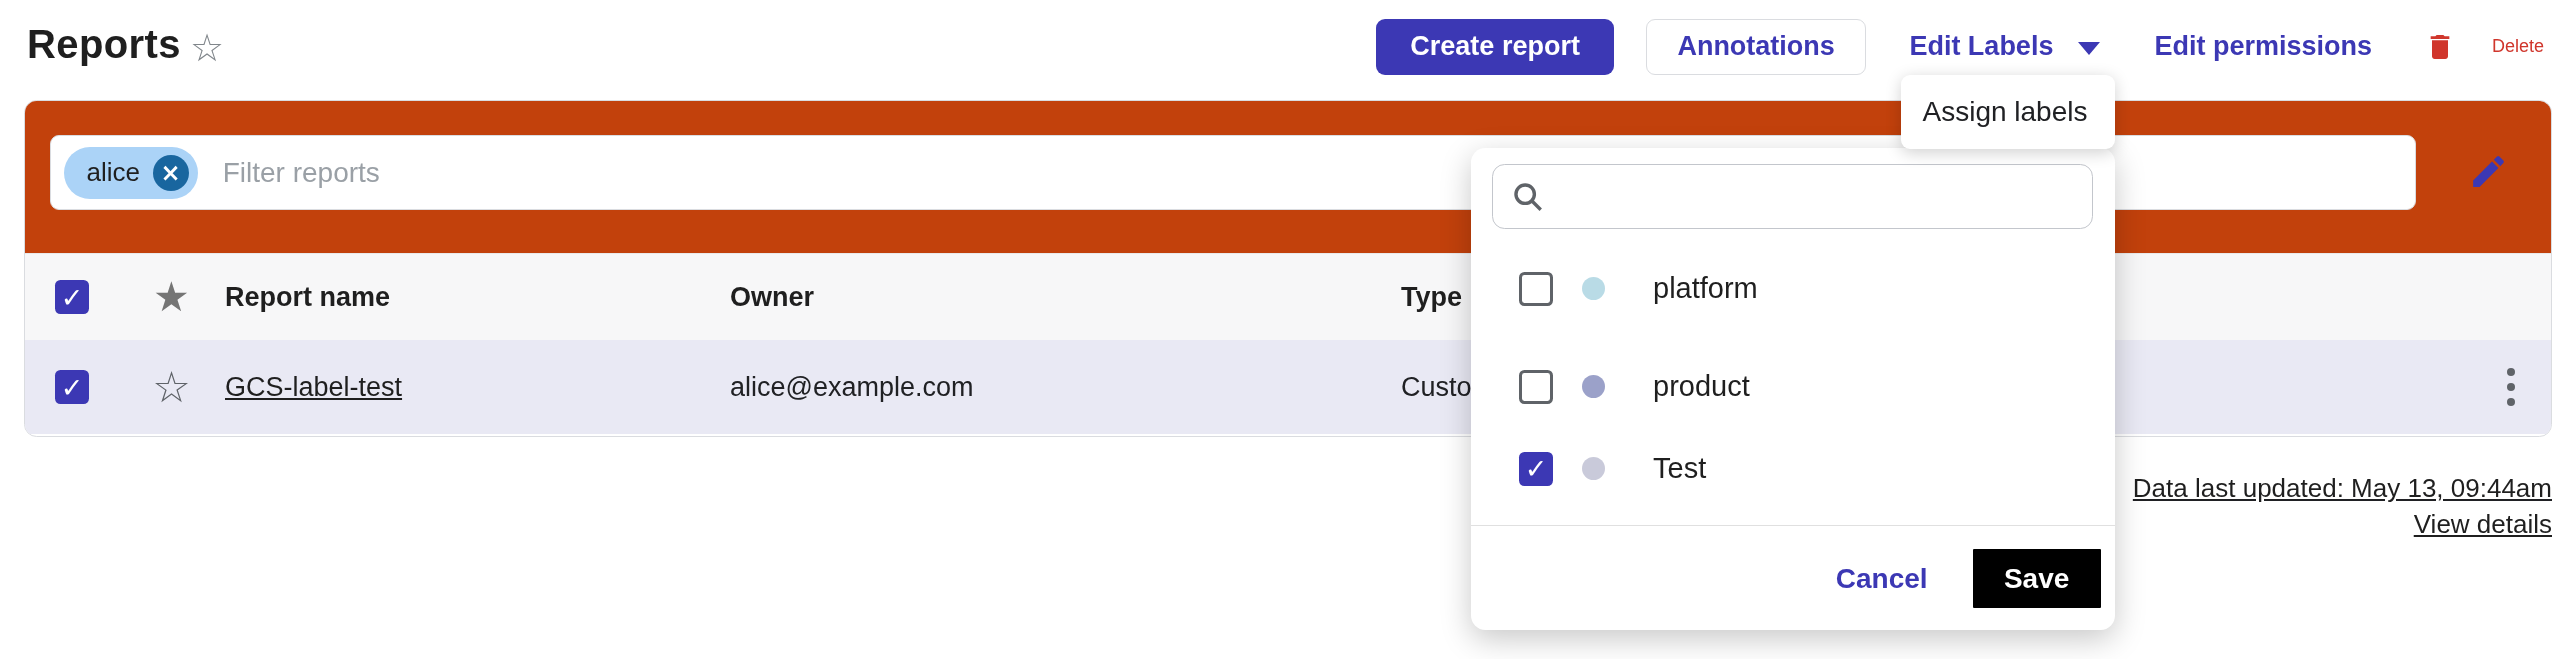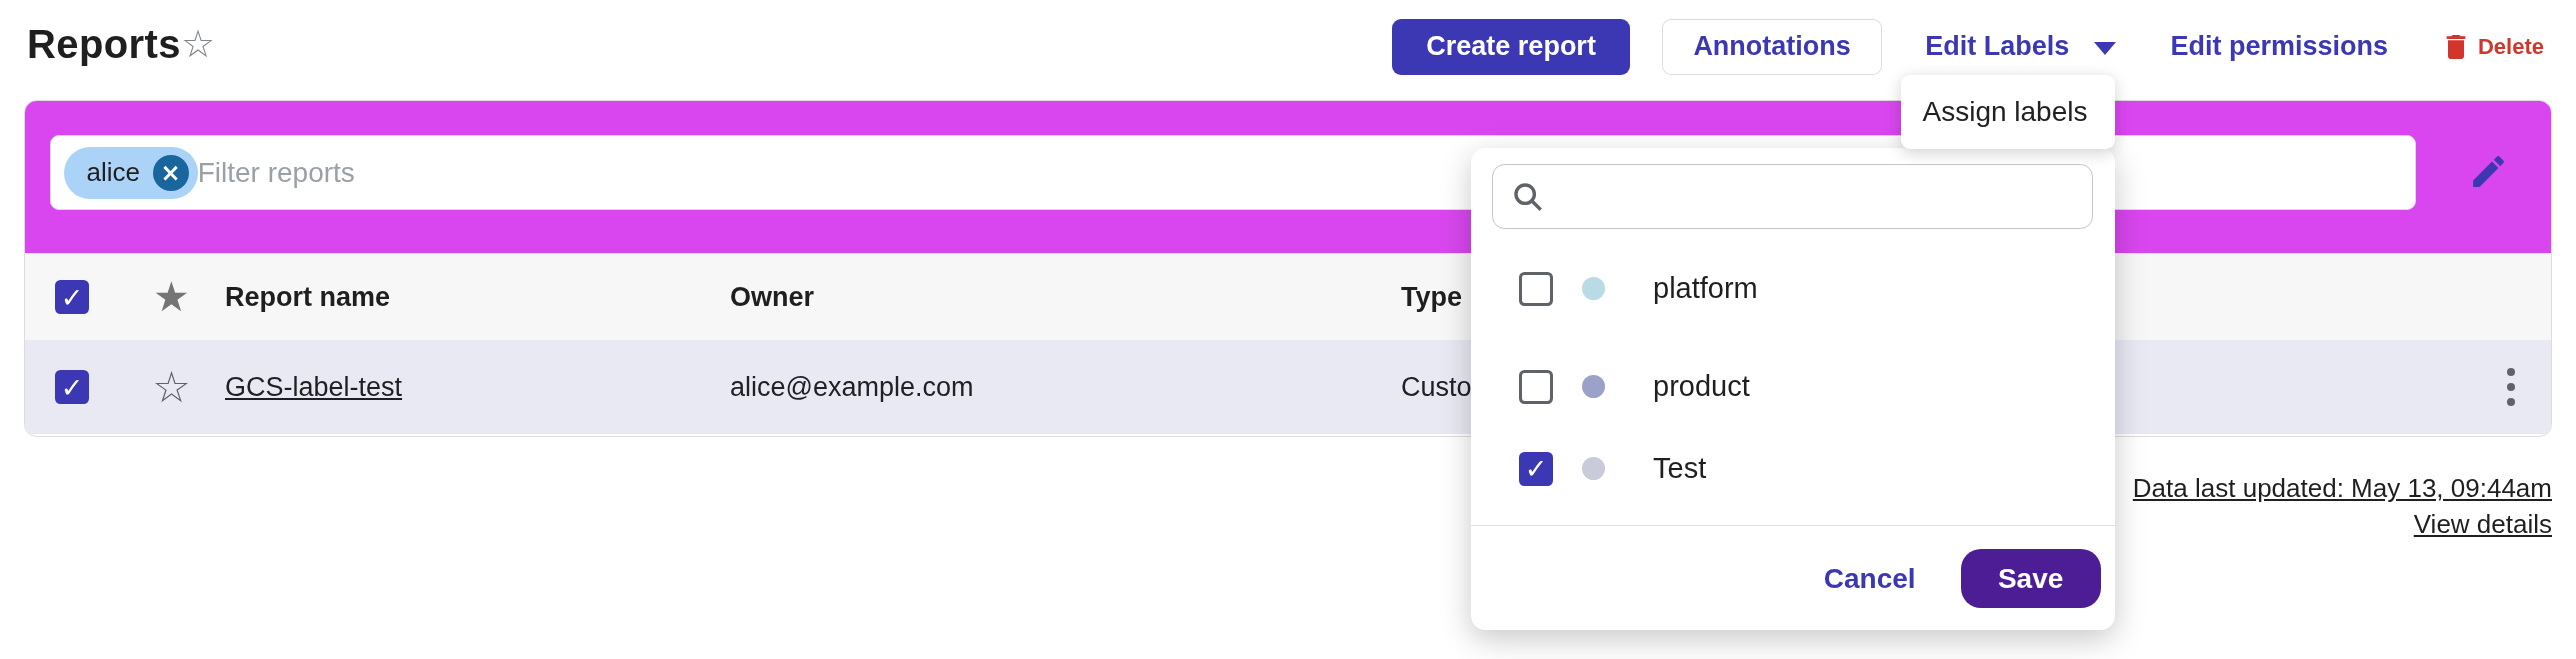--- a/index.html
+++ b/index.html
@@ -1,44 +1,44 @@
 <!DOCTYPE html>
 <html style="font-size:14.4px"><head>
 <meta charset="utf-8">
 <style>
   * { margin:0; padding:0; box-sizing:border-box; }
   html,body { background:#ffffff; }
   body { font-family:"Liberation Sans", sans-serif; color:#202124; }
   #app { position:relative; width:2576px; height:659px; background:#fff; overflow:hidden; }
 
   
-  .page-title-wrap { position:absolute; left:27px; top:21.5px; display:flex; align-items:center; gap:0; }
+  .page-title-wrap { position:absolute; left:27px; top:21.5px; display:flex; align-items:flex-end; gap:9px; }
   .page-title { font-size:40px; font-weight:bold; letter-spacing:0.4px; color:#1f1f1f; }
   .title-star { font-family:"DejaVu Sans", sans-serif; font-size:38px; color:#80868b; line-height:1; }
 
   .toolbar { position:absolute; top:18px; right:32px; height:57px; display:flex; align-items:center;margin-left:37px; }
   .btn { display:flex; align-items:center; justify-content:center; height:56px; font-size:27px; font-weight:bold; border-radius:9px; cursor:pointer; white-space:nowrap; }
   .btn-primary { background:#3c38b4; color:#fff; padding:0 34px; margin-right:32px; }
   .btn-outline { background:#fff; color:#3c38b4; border:1.8px solid #dadce0; padding:0 30.5px; margin-right:43px; }
   .btn-text { color:#3c38b4; font-size:27px; font-weight:bold; display:flex; align-items:center; cursor:pointer; }
   .edit-labels { margin-right:54px; }
   .caret-down { width:0; height:0; border-left:11.7px solid transparent; border-right:11.7px solid transparent; border-top:13.5px solid #3c38b4; margin-left:25px; margin-top:3.6px; }
   .edit-permissions { margin-right:52px; }
-  .delete-btn { color:#d0362c; font-size:22px; font-weight:bold; display:flex; align-items:center; gap:6px; cursor:pointer; }
+  .delete-btn { color:#d0362c; font-size:18px; font-weight:normal; display:flex; align-items:center; gap:36px; cursor:pointer; }
   .trash-icon svg { width:32px; height:36px; fill:#d0362c; display:block; }
 
   
   .card { position:absolute; left:24px; top:100px; width:2528px; height:337px; background:#fff; border:1.8px solid #dadce0; border-radius:12.6px; overflow:hidden; }
 
-  .filter-row { position:absolute; left:0; top:0; width:100%; height:152px; background:#d946ef; }
+  .filter-row { position:absolute; left:0; top:0; width:100%; height:152px; background:#c2410c; }
   .filter-input { position:absolute; left:25px; top:34px; width:2366px; height:75px; border:1.8px solid #dadce0; border-radius:9px; background:#fff; display:flex; align-items:center; padding-left:12.6px; }
   .chip { display:flex; align-items:center; background:#abd3f7; border-radius:27px; height:52px; padding:0 9px 0 23px; gap:12.6px; }
   .chip-label { font-size:26px; color:#1f1f1f; }
   .chip-close { width:36px; height:36px; border-radius:50%; background:#19669f; color:#fff; display:flex; align-items:center; justify-content:center; font-size:24px; font-weight:bold; cursor:pointer; font-family:"DejaVu Sans", sans-serif; }
-  .filter-placeholder { font-size:28px; color:#9aa0a6; }
+  .filter-placeholder { font-size:28px; color:#9aa0a6; margin-left:25px; }
   .pencil-btn { position:absolute; left:2436px; top:43px; width:54px; height:54px; display:flex; align-items:center; justify-content:center; cursor:pointer; }
   .pencil-btn svg { width:41px; height:41px; fill:#3c38b4; }
 
   .thead { position:absolute; left:0; top:152px; width:100%; height:88px; background:#f7f7f8; border-top:1.8px solid #e9e9ea; border-bottom:1.8px solid #dcdce0; }
   .trow { position:absolute; left:0; top:239px; width:100%; height:94px; background:#e9e9f4; }
 
   .cell { position:absolute; top:0; height:100%; display:flex; align-items:center; font-size:27px; }
   .cell-check { left:30px; } .cell-star { left:115px; width:63px; justify-content:center; }
   .cell-name { left:200px; } .cell-owner { left:705px; } .cell-type { left:1376px; }
   .cell-kebab { left:2454px; width:63px; justify-content:center; }
@@ -67,21 +67,21 @@
   .panel-search input { border:none; outline:none; flex:1; height:100%; font-size:27px; font-family:"Liberation Sans", sans-serif; background:transparent; }
 
   .label-option { position:absolute; left:0; width:100%; height:75px; display:flex; align-items:center; padding-left:48px; cursor:pointer; }
   .label-option .dot { width:23px; height:23px; border-radius:50%; margin:0 23px 0 29px; flex:none; }
   .label-option .opt-text { font-size:29px; color:#1f1f1f;margin-left:25px; }
   .opt-0 { top:103px; } .opt-1 { top:201px; } .opt-2 { top:283px; }
 
   .panel-divider { position:absolute; left:0; top:377px; width:100%; height:0; border-top:1.8px solid #e0e0e0; }
   .panel-footer { position:absolute; left:0; top:379px; width:100%; height:103px; display:flex; align-items:center; justify-content:flex-end; padding-right:14.4px; gap:45px; }
   .cancel-btn { color:#3c38b4; font-size:28px; font-weight:bold; cursor:pointer; }
-  .save-btn { background:#4c1d95; color:#fff; font-size:28px; font-weight:bold; border-radius:20px; width:140px; height:59px; display:flex; align-items:center; justify-content:center; cursor:pointer; }
+  .save-btn { background:#000000; color:#fff; font-size:28px; font-weight:bold; border-radius:1px; width:128px; height:59px; display:flex; align-items:center; justify-content:center; cursor:pointer; }
 
   
   .status-area { position:absolute; right:24px; top:470px; text-align:right;text-decoration:underline; }
   .status-line { font-size:26px; color:#1f1f1f; line-height:36px; }
   .view-details { font-size:26px; color:#1f1f1f; text-decoration:underline; line-height:36px; cursor:pointer; display:inline-block; }
 </style>
 </head>
 <body>
 
 <div id="app">

